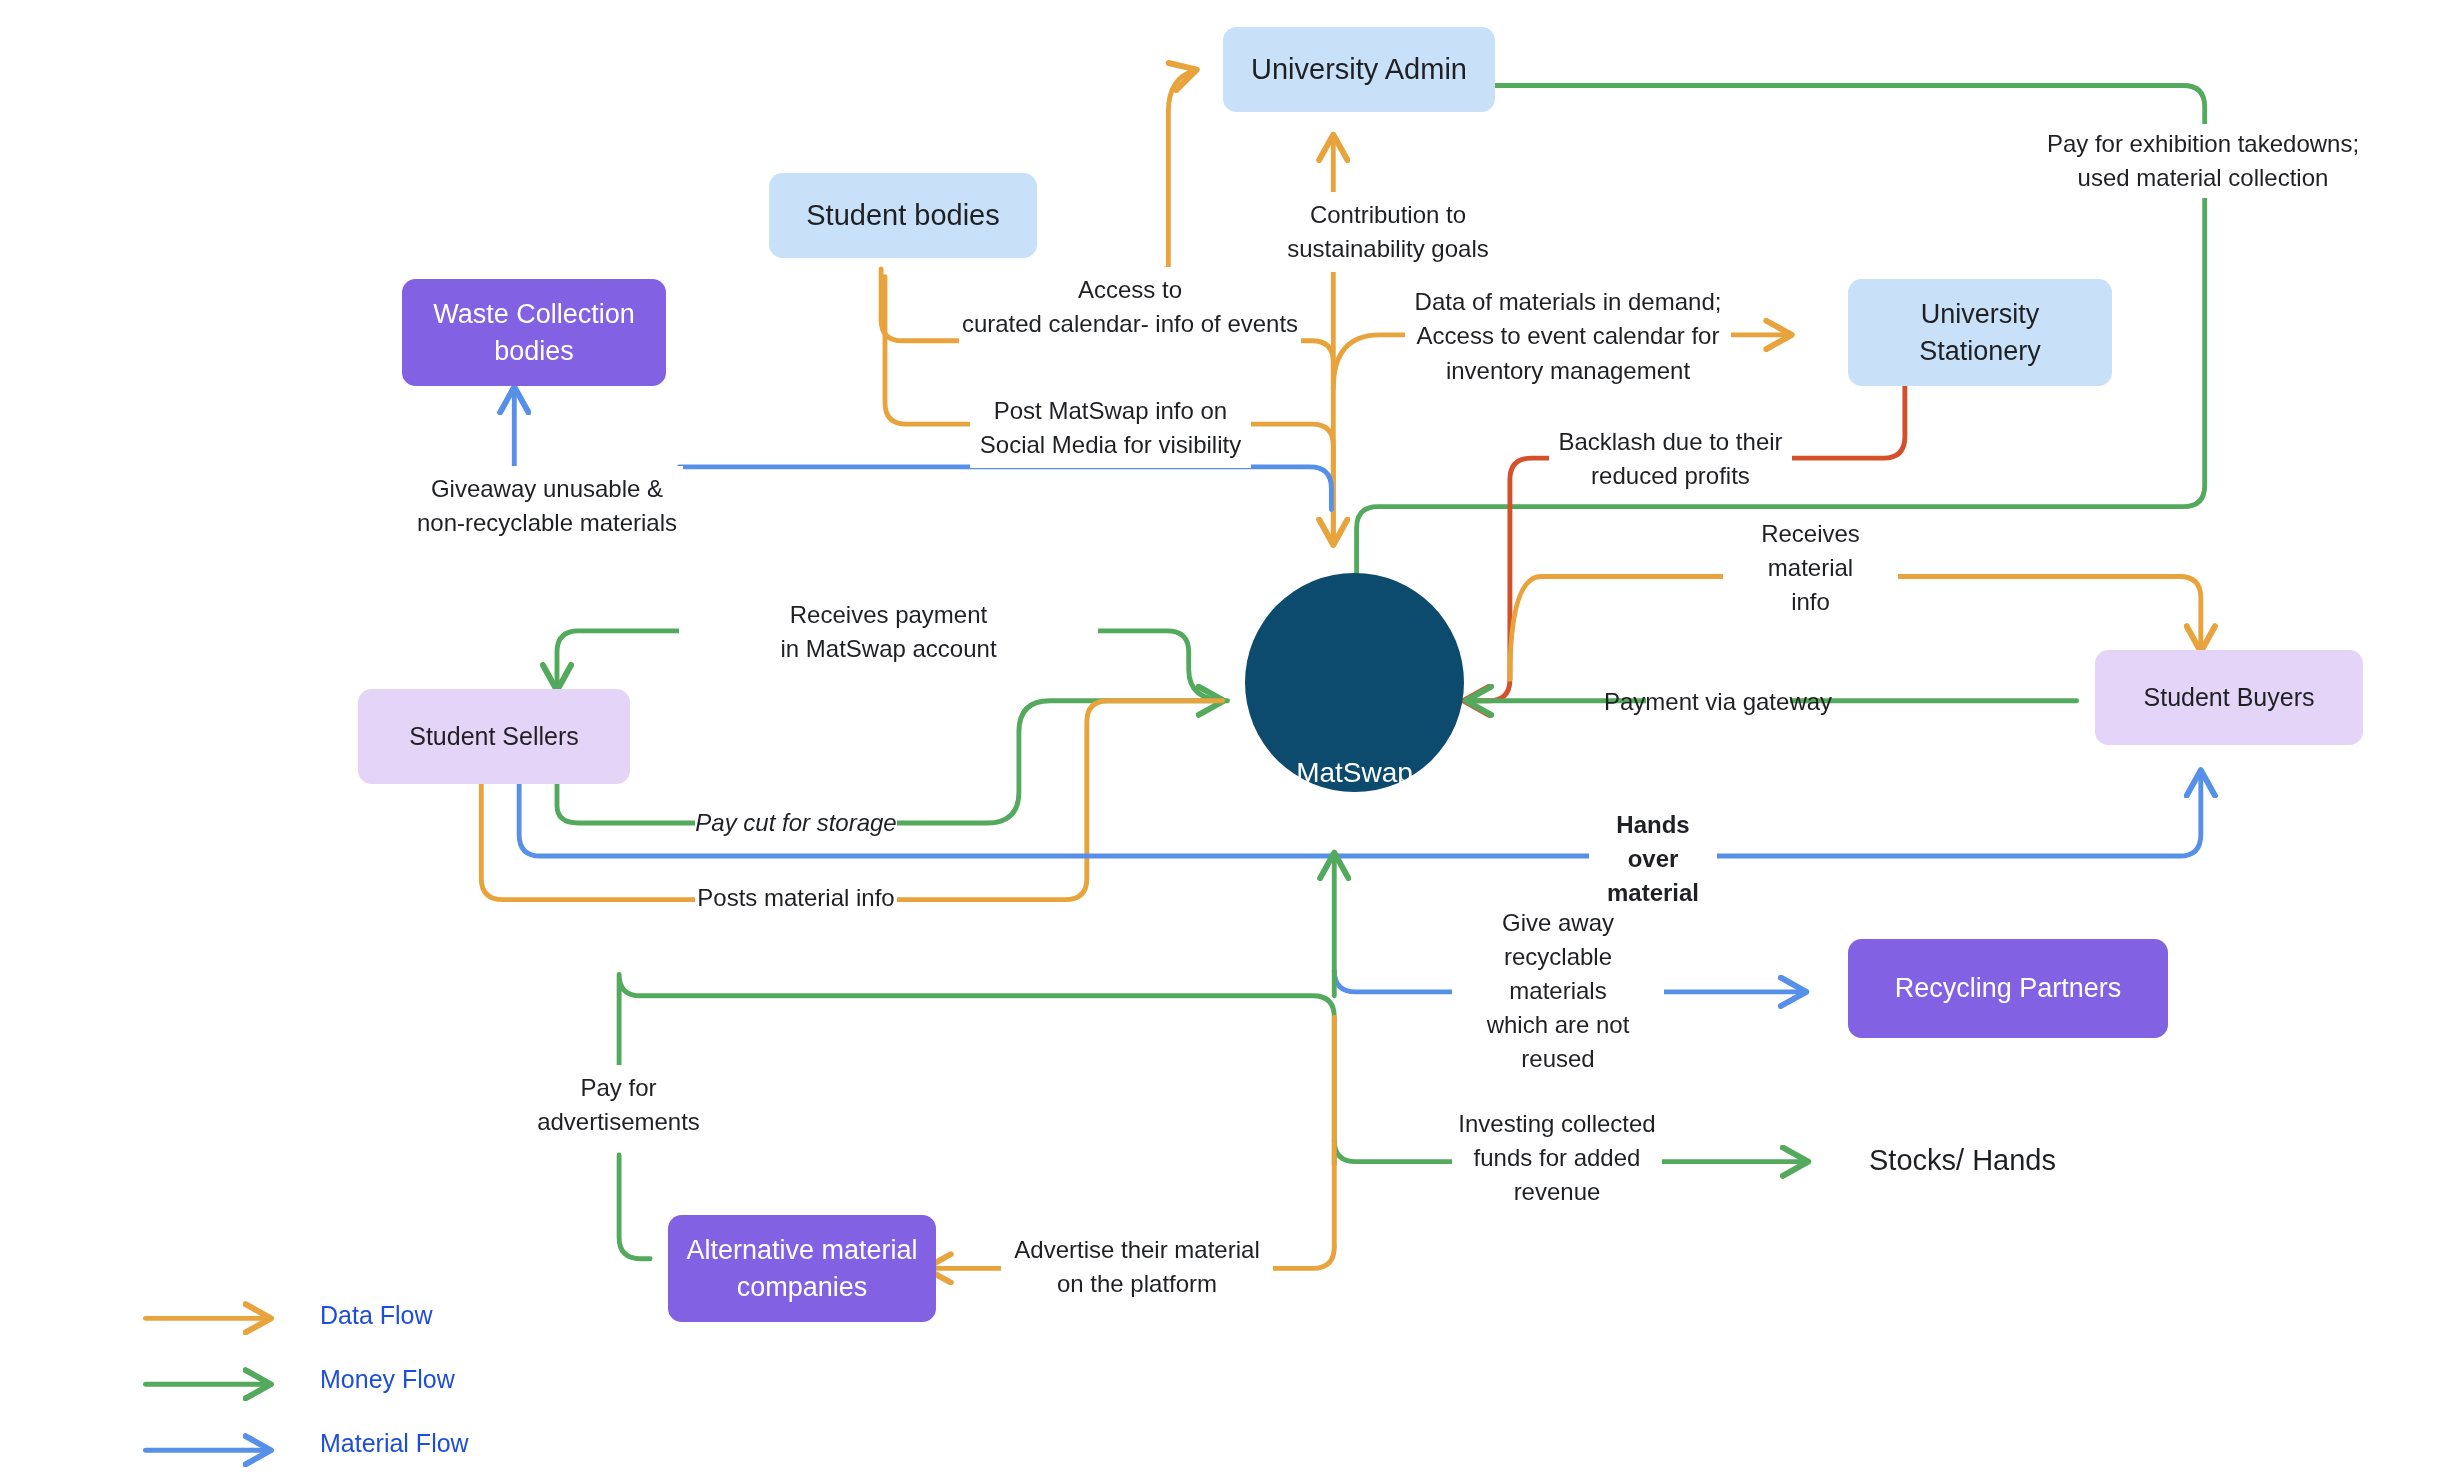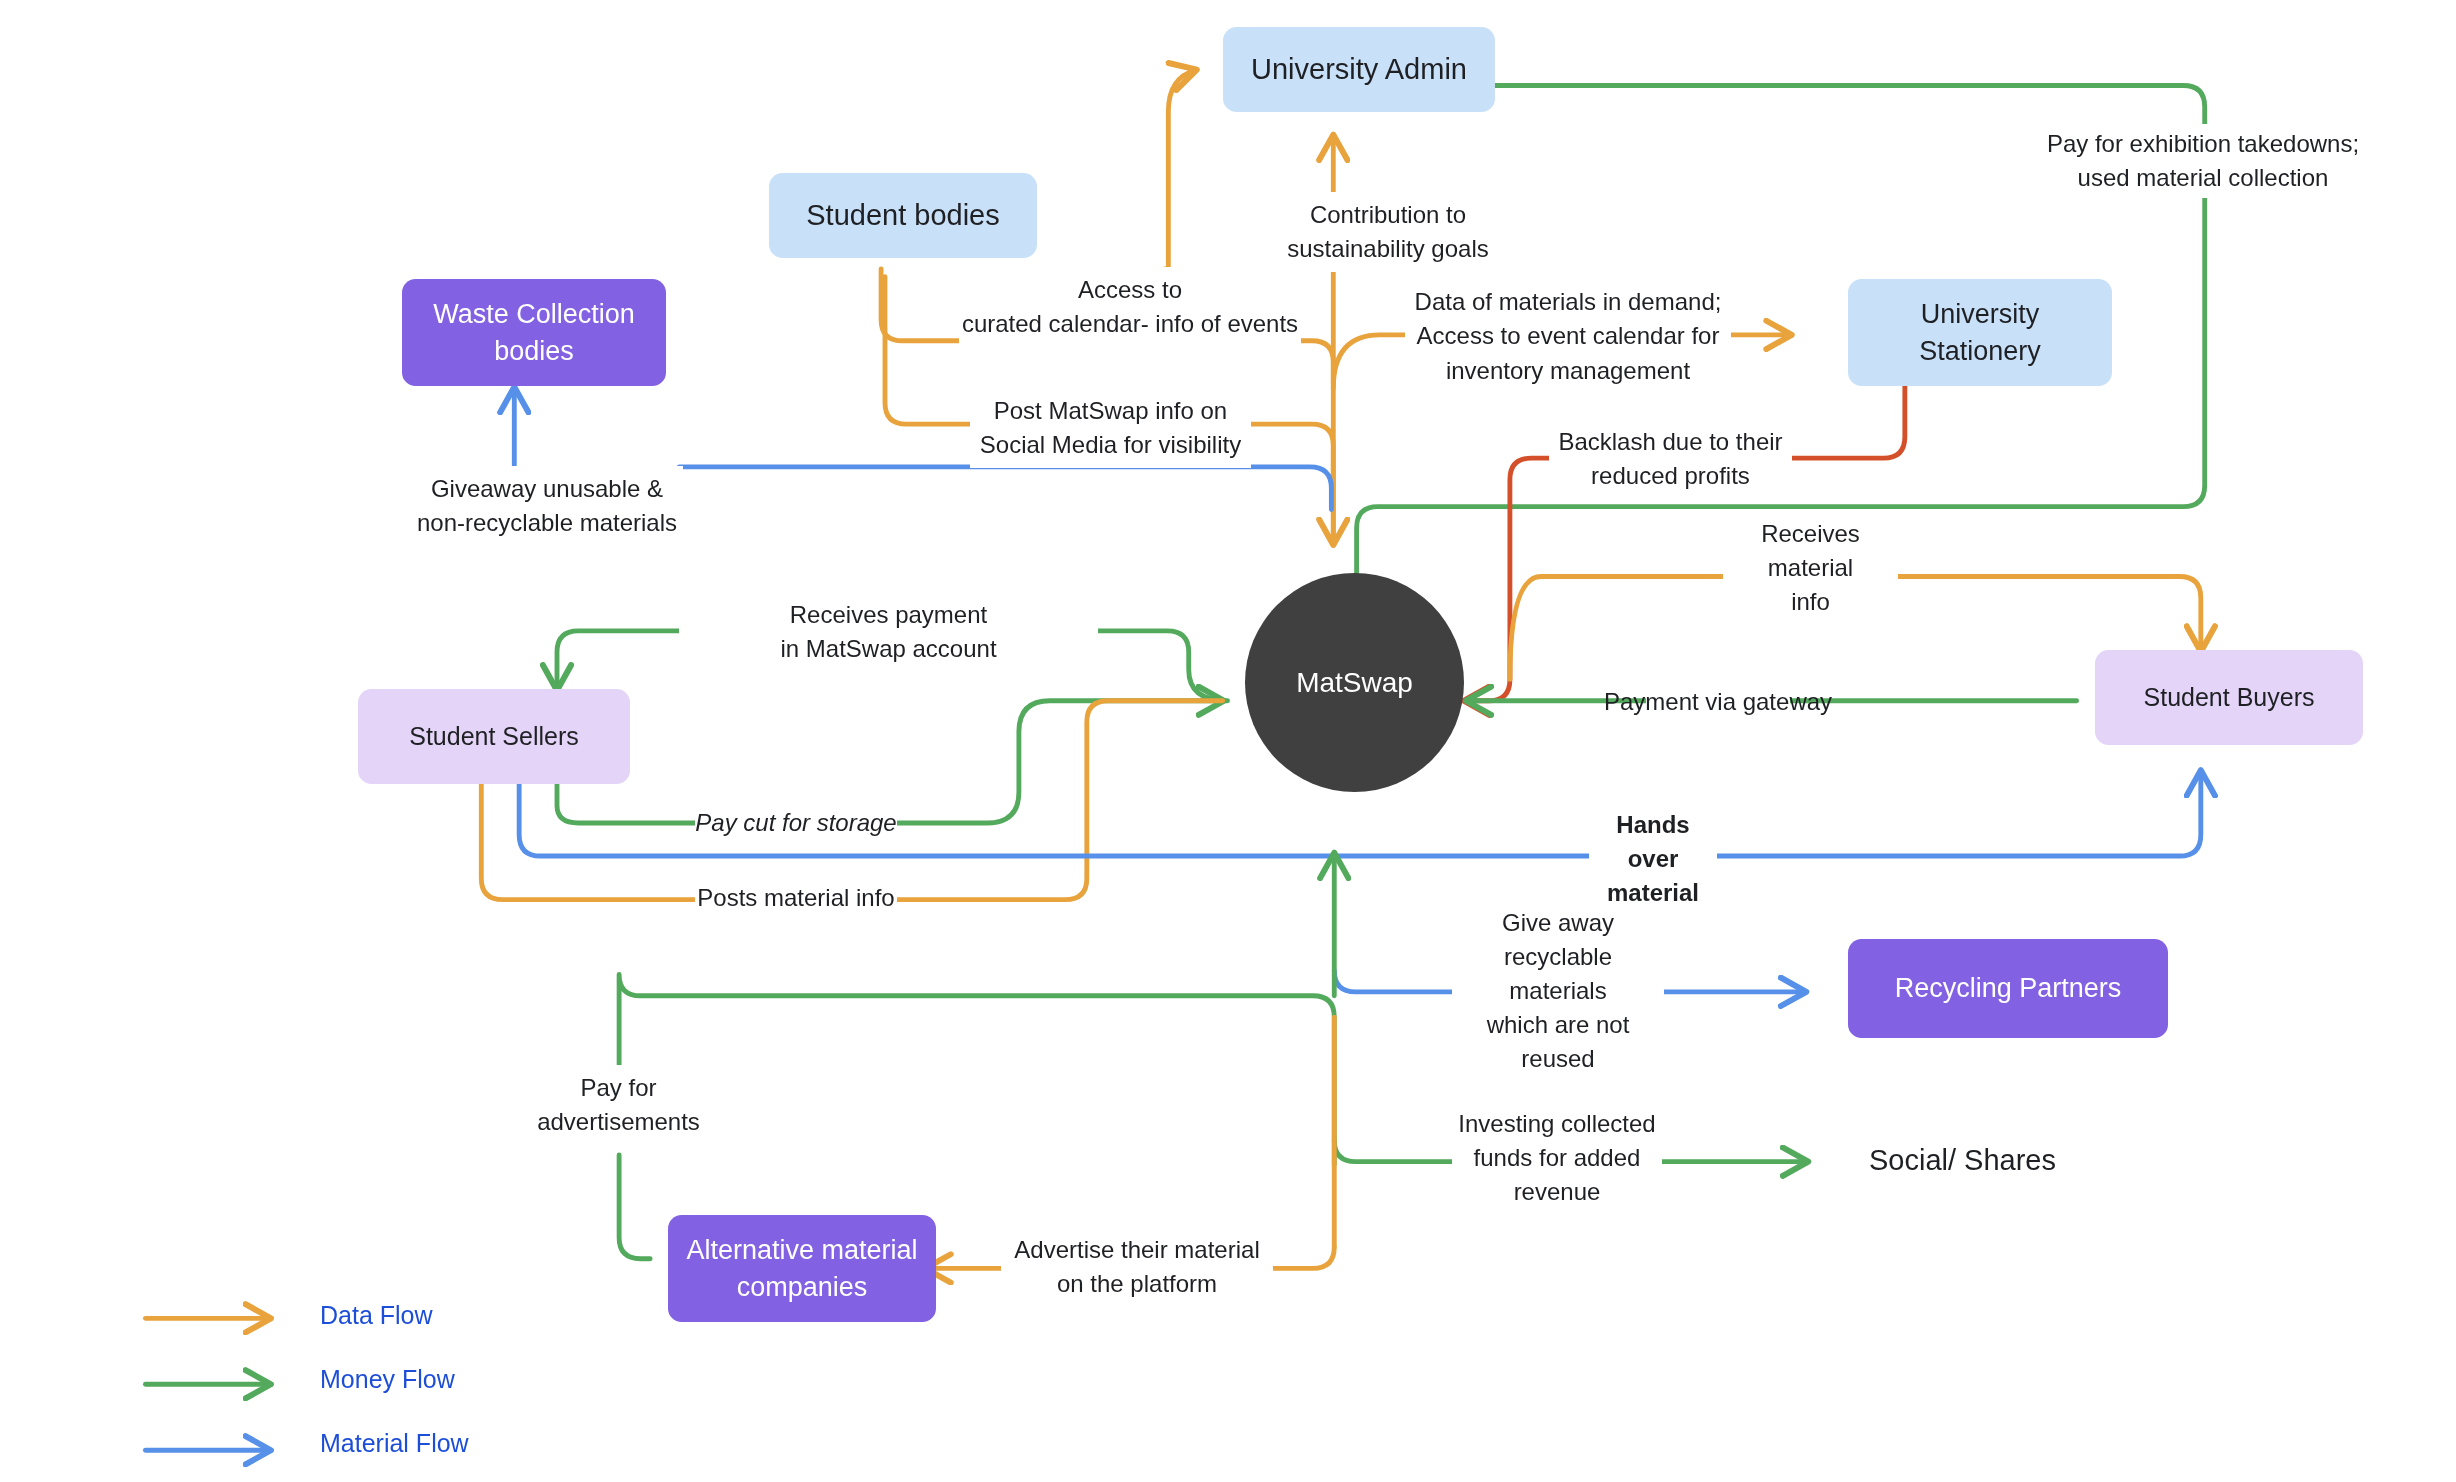--- a/index.html
+++ b/index.html
@@ -5,21 +5,21 @@
   html,body{margin:0;padding:0;background:#ffffff;}
   body{width:2457px;height:1483px;overflow:hidden;font-family:"Liberation Sans",sans-serif;}
   #stage{position:relative;width:2457px;height:1483px;background:#fff;}
   svg.layer{position:absolute;left:0;top:0;width:2457px;height:1483px;}
 
   .node{position:absolute;box-sizing:border-box;display:flex;align-items:center;justify-content:center;
         text-align:center;border-radius:13.6px;line-height:1.35;margin-left:20px;}
   .node-blue{background:#c8e0f8;color:#1f2024;}
   .node-lilac{background:#e3d4f8;color:#1f2024;}
   .node-purple{background:#8262e3;color:#ffffff;}
-  .node-circle{background:#404040;color:#ffffff;border-radius:50%;}
+  .node-circle{background:#0c4a6e;color:#ffffff;border-radius:50%;align-items:flex-end;}
   .plain-label{position:absolute;display:flex;align-items:center;justify-content:center;color:#1f2024;}
 
   .edge-label{position:absolute;color:#1f2024;text-align:center;line-height:1.42;
               display:flex;align-items:center;justify-content:center;white-space:pre-line;
               background:#ffffff;}
   .edge-label.bold{font-weight:bold;}
 
   .legend{position:absolute;left:126px;top:1291px;width:408px;}
   .legend-row{position:relative;height:64px;}
   .legend-text{position:absolute;left:194px;top:9.7px;color:#1d4ed8;font-size:25px;}
@@ -133,21 +133,21 @@
 
   <div class="node node-purple" style="left:1828px;top:939px;width:320px;height:99px;font-size:27px;padding:0 13.6px;">
     <span>Recycling Partners</span>
   </div>
 
   <div class="node node-purple" style="left:648px;top:1215px;width:268px;height:107px;font-size:27px;padding:0 13.6px;">
     <span>Alternative material companies</span>
   </div>
 
   <div class="plain-label" style="left:1807px;top:1126px;width:311px;height:68px;font-size:29px;">
-    <span>Social/ Shares</span>
+    <span>Stocks/ Hands</span>
   </div>
 
   <div class="edge-label" style="left:1980px;top:124px;width:446px;height:74px;font-size:24px;">
     <span>Pay for exhibition takedowns;
 used material collection</span>
   </div>
 
   <div class="edge-label" style="left:1194px;top:192px;width:388px;height:80px;font-size:24px;">
     <span>Contribution to
 sustainability goals</span>

